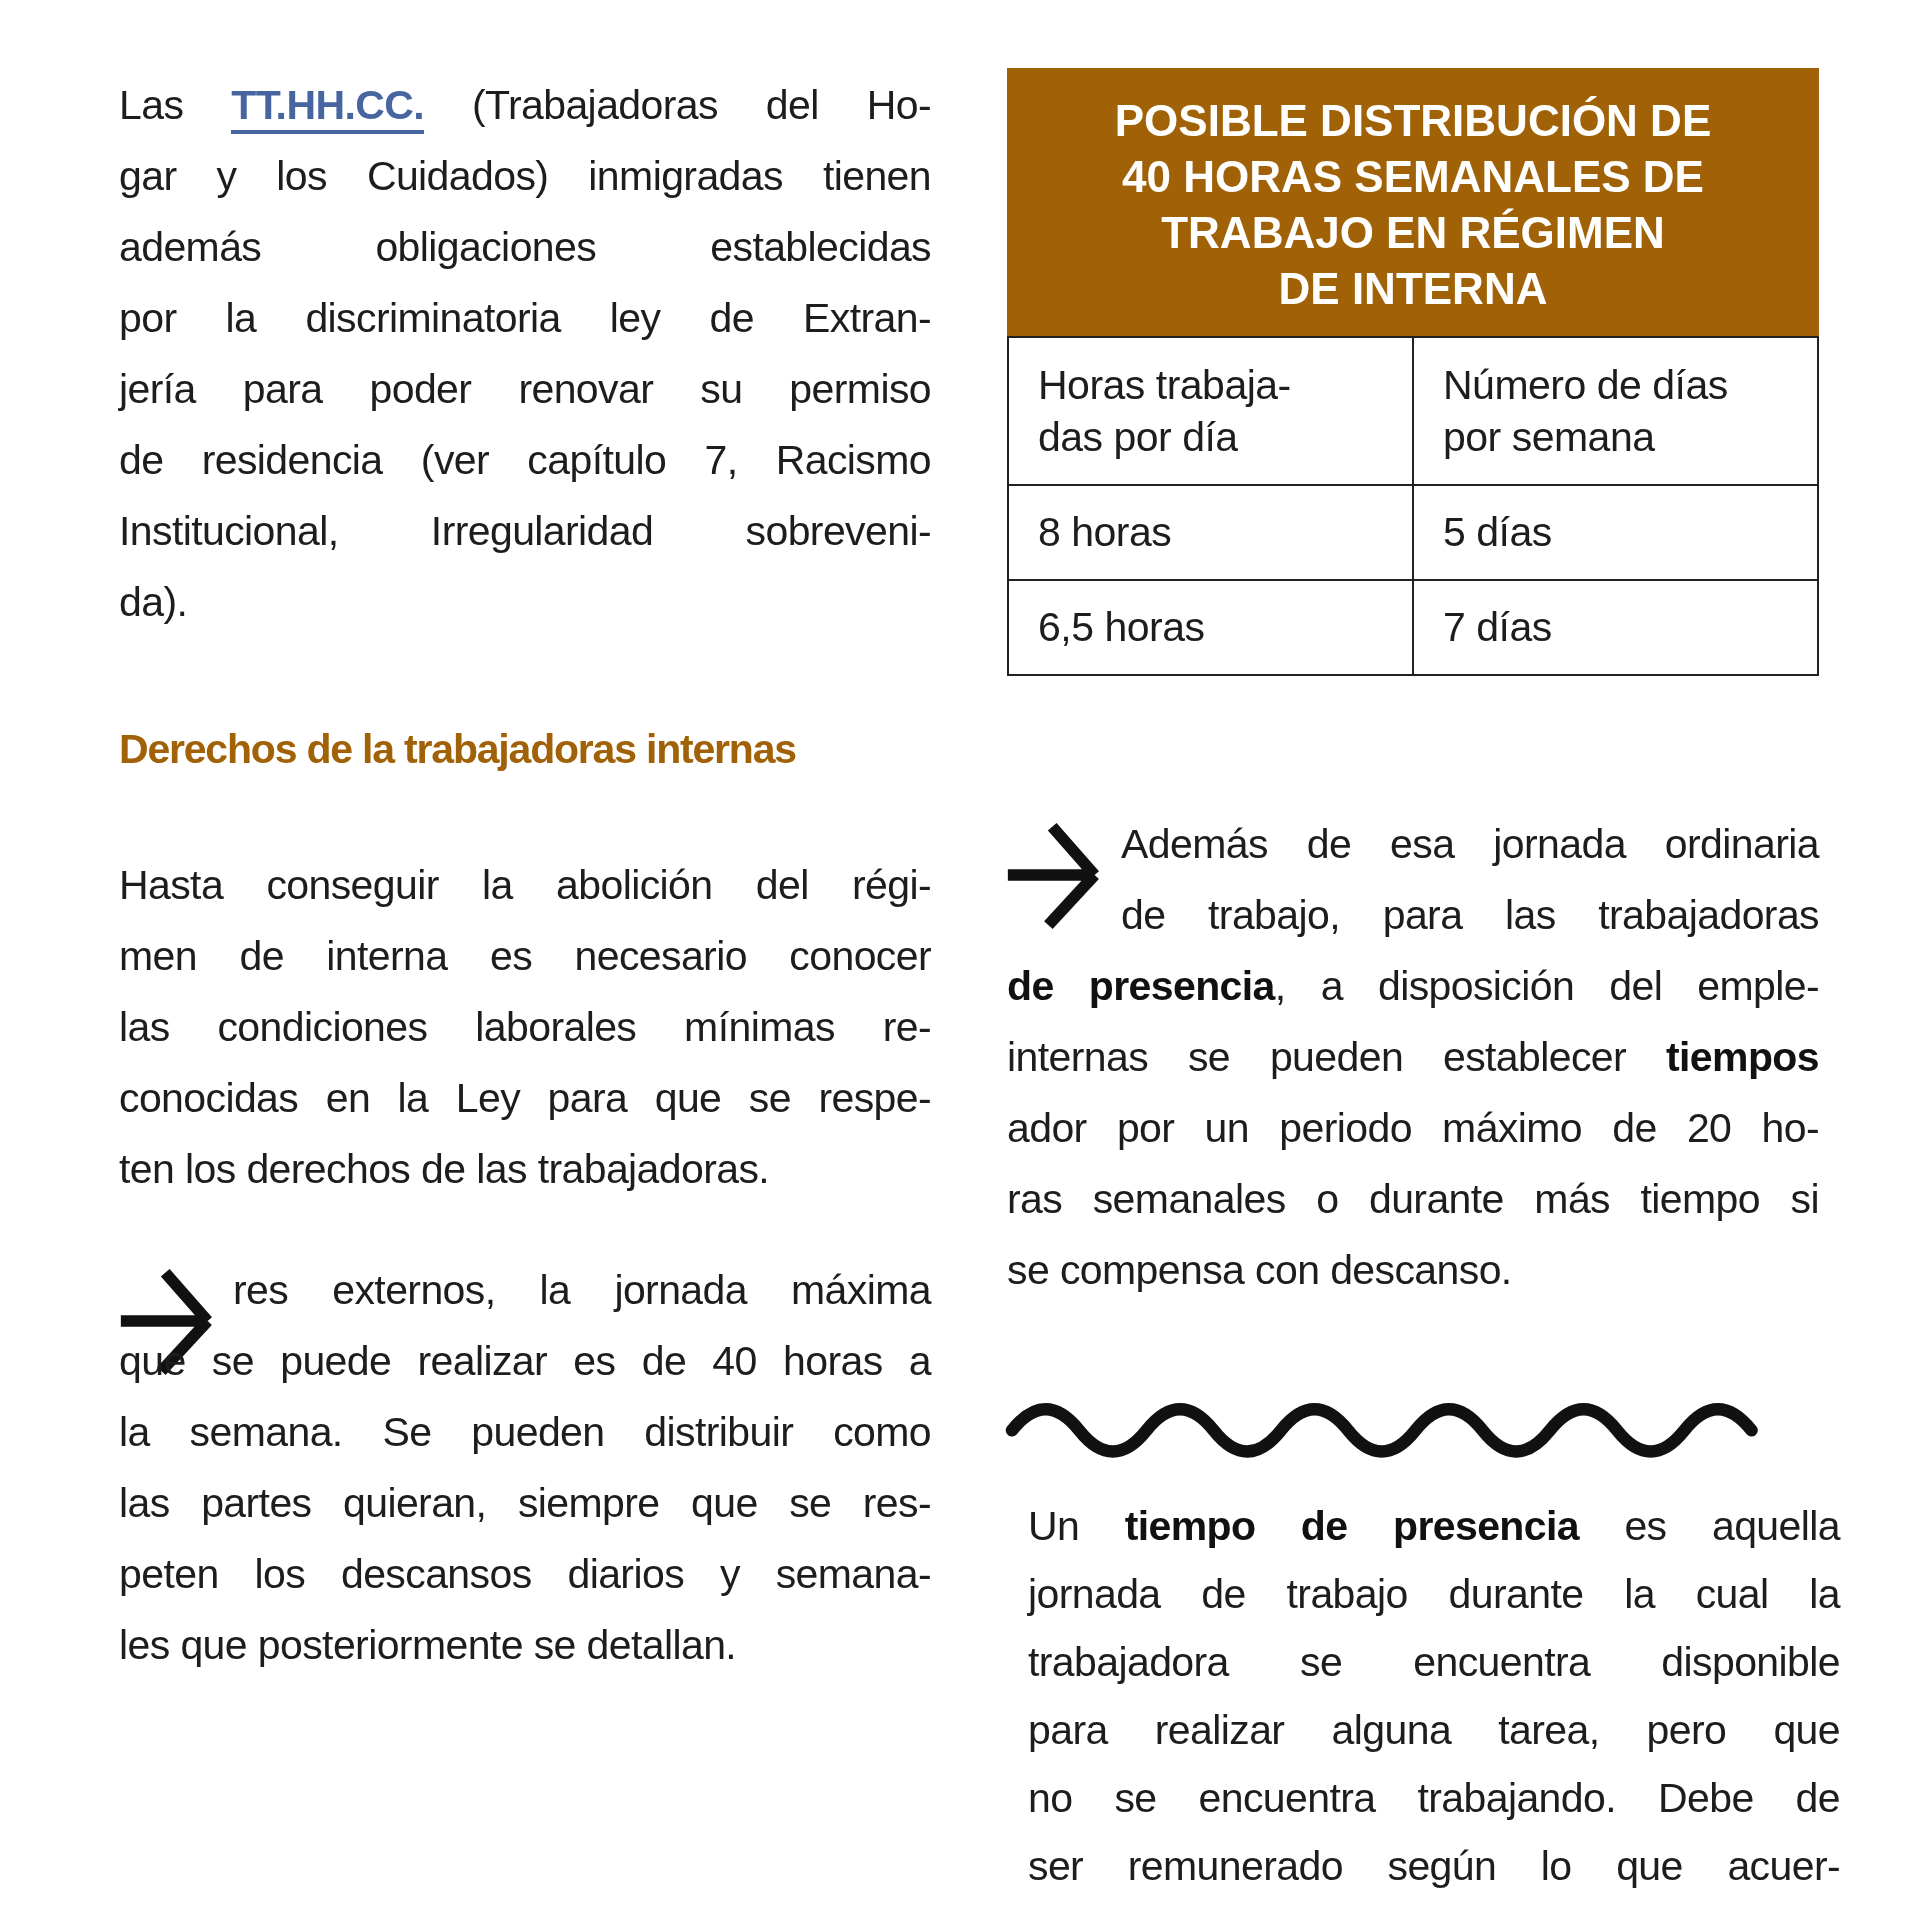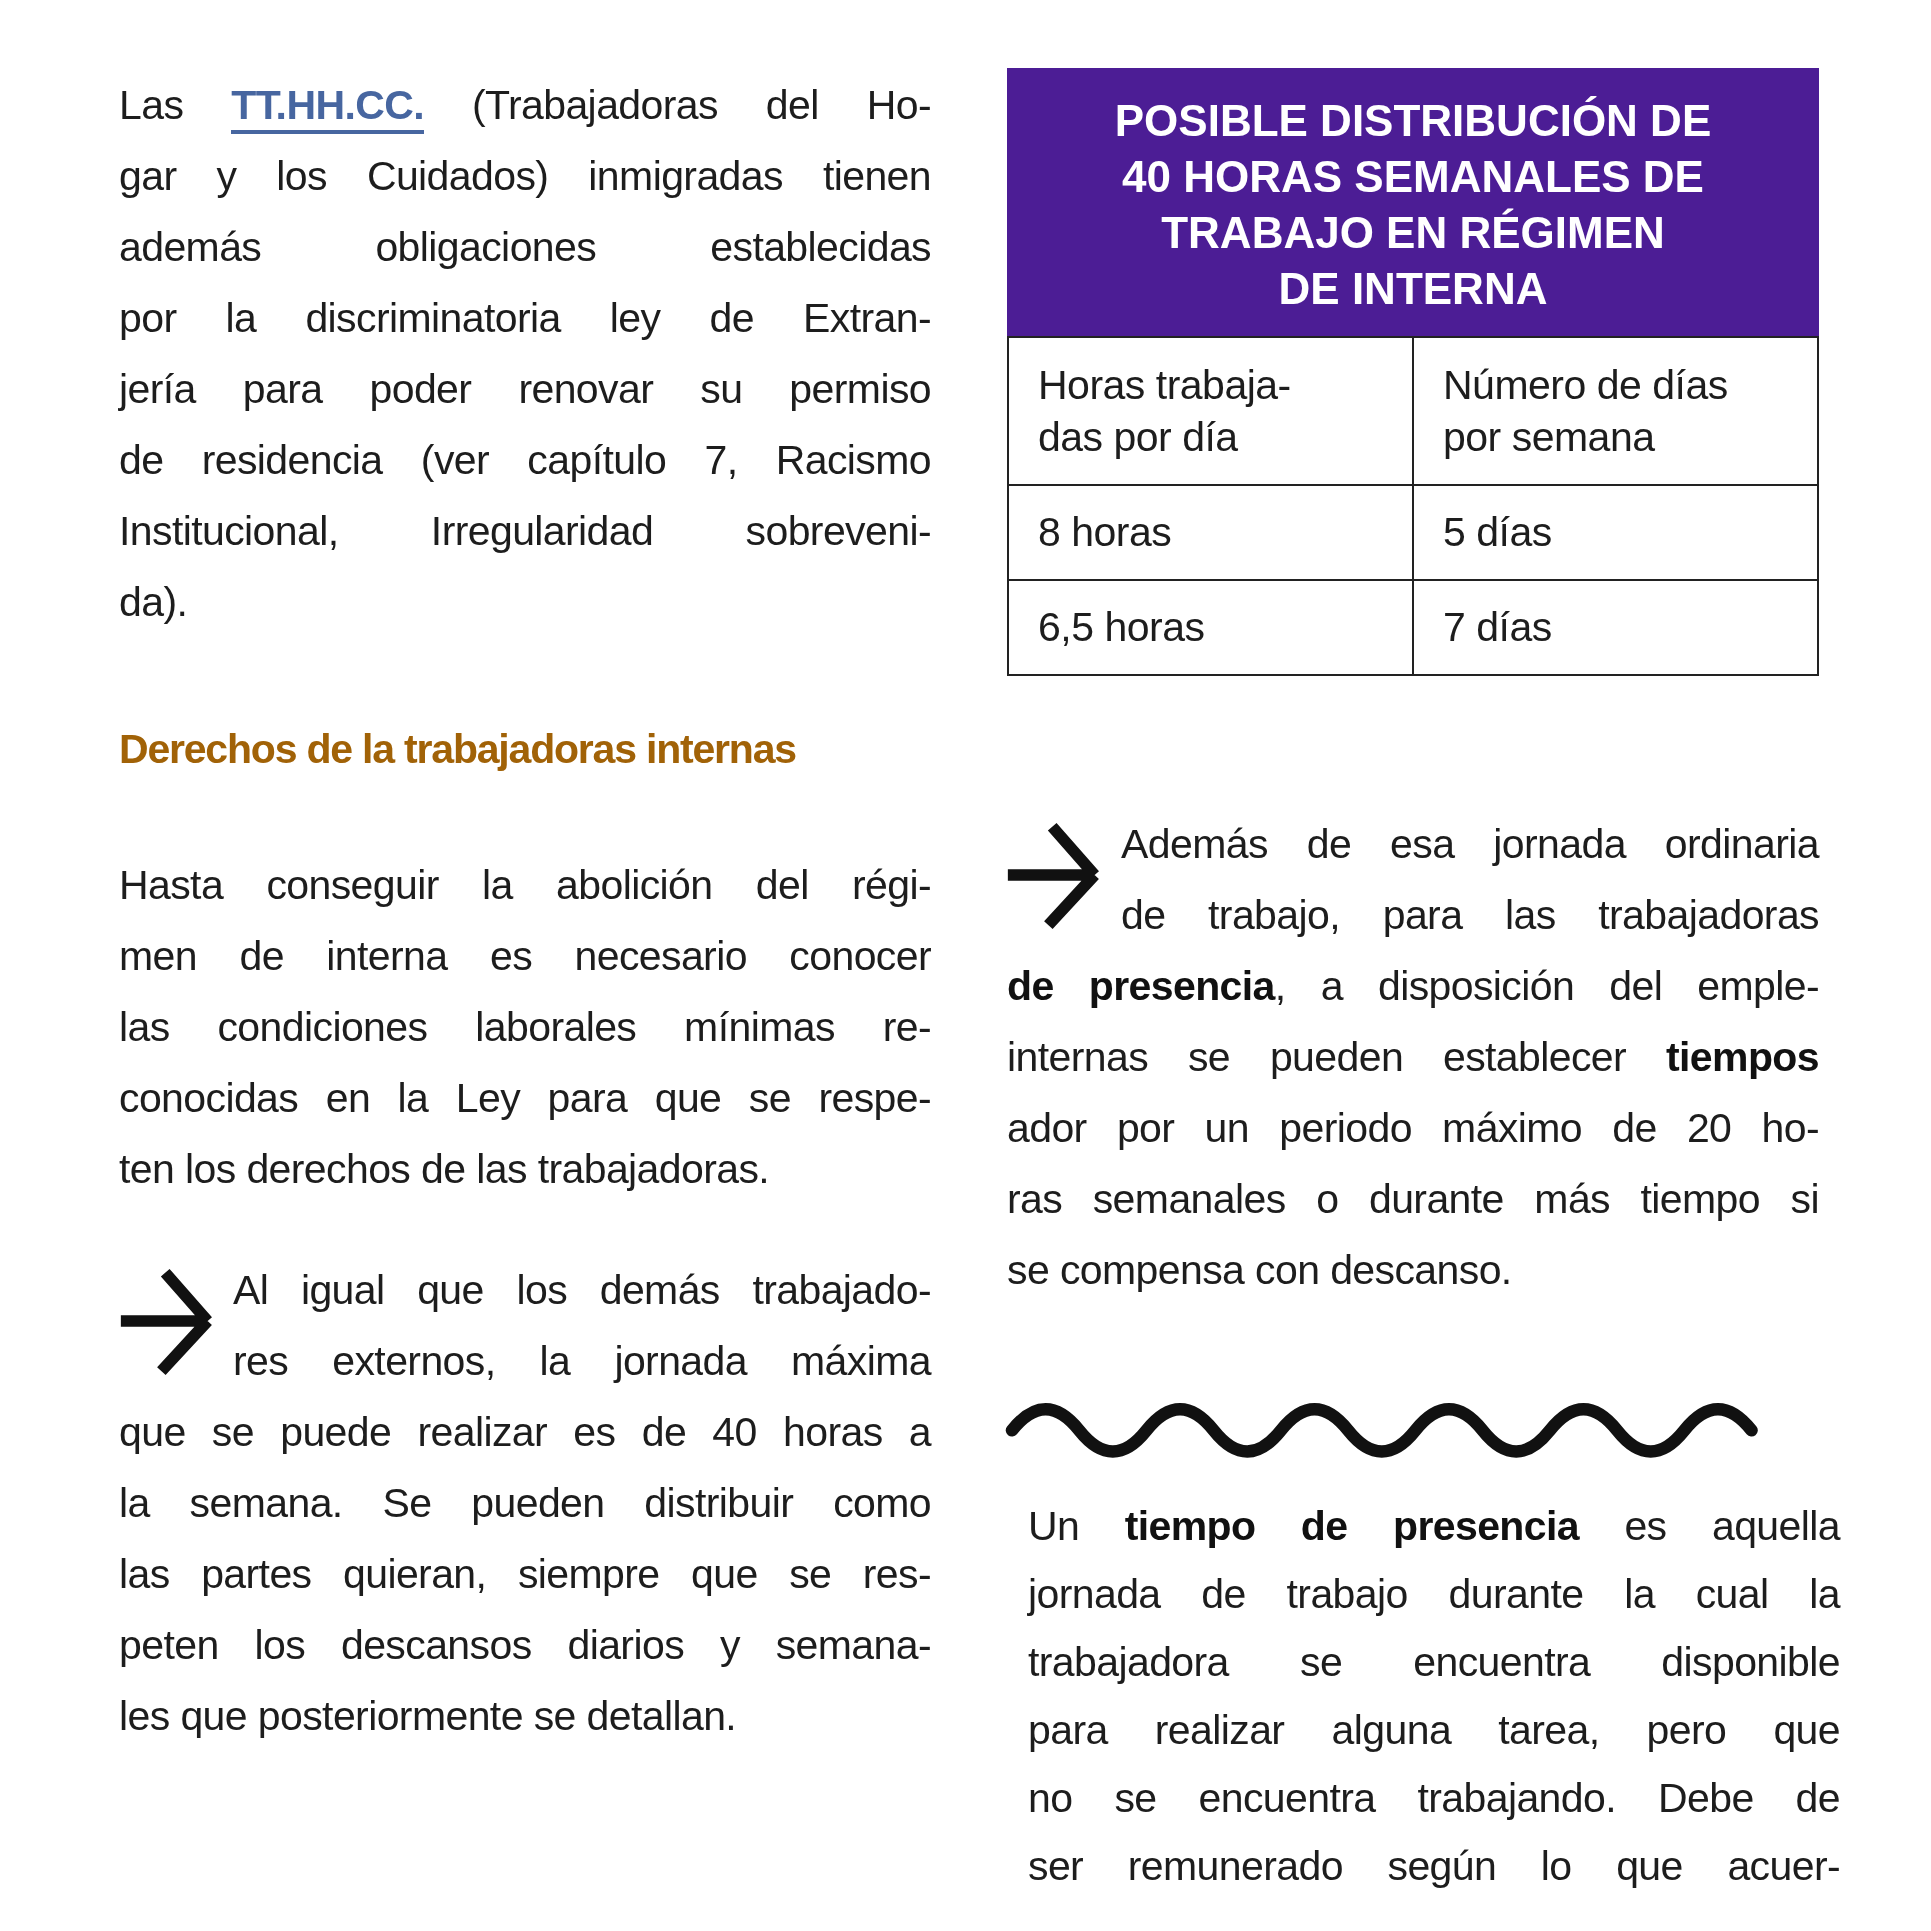--- a/index.html
+++ b/index.html
@@ -37,21 +37,21 @@
     position: absolute;
     left: 119px; top: 726px; width: 869px;
     font-size: 41px; font-weight: 700;
     letter-spacing: -1.2px;
     white-space: nowrap;
     color: #a16207;
   }
   
   #dist-table { position: absolute; left: 1007px; top: 68px; width: 812px; }
   .tbl-header {
-    background: #4c1d95;
+    background: #a16207;
     padding: 25px 9.7px 19.3px 9.7px;
   }
   .tbl-header .line {
     font-size: 44px; font-weight: 700;
     line-height: 56px;
     color: #ffffff;
     text-align: center !important;
     text-align-last: center !important;
     letter-spacing: 0;
   }
@@ -106,21 +106,20 @@
       <div class="line last">ten los derechos de las trabajadoras.</div>
     </div>
 
   <div class="arrow-bullet" style="left:117px; top:1263px; width:108px; height:114px;">
     <svg width="108" height="114" viewBox="0 0 112 118">
       <path d="M4 60 H94 M94 60 L50 10 M94 60 L46 112" fill="none" stroke="#111111" stroke-width="12"></path>
     </svg>
   </div>
 
   <div class="para" style="left:119px; top:1255px; width:812px;">
-      <div class="line indent">Al igual que los demás trabajado-</div>
       <div class="line indent">res externos, la jornada máxima</div>
       <div class="line">que se puede realizar es de 40 horas a</div>
       <div class="line">la semana. Se pueden distribuir como</div>
       <div class="line">las partes quieran, siempre que se res-</div>
       <div class="line">peten los descansos diarios y semana-</div>
       <div class="line last">les que posteriormente se detallan.</div>
     </div>
 
   <div id="dist-table">
     <div class="tbl-header">

